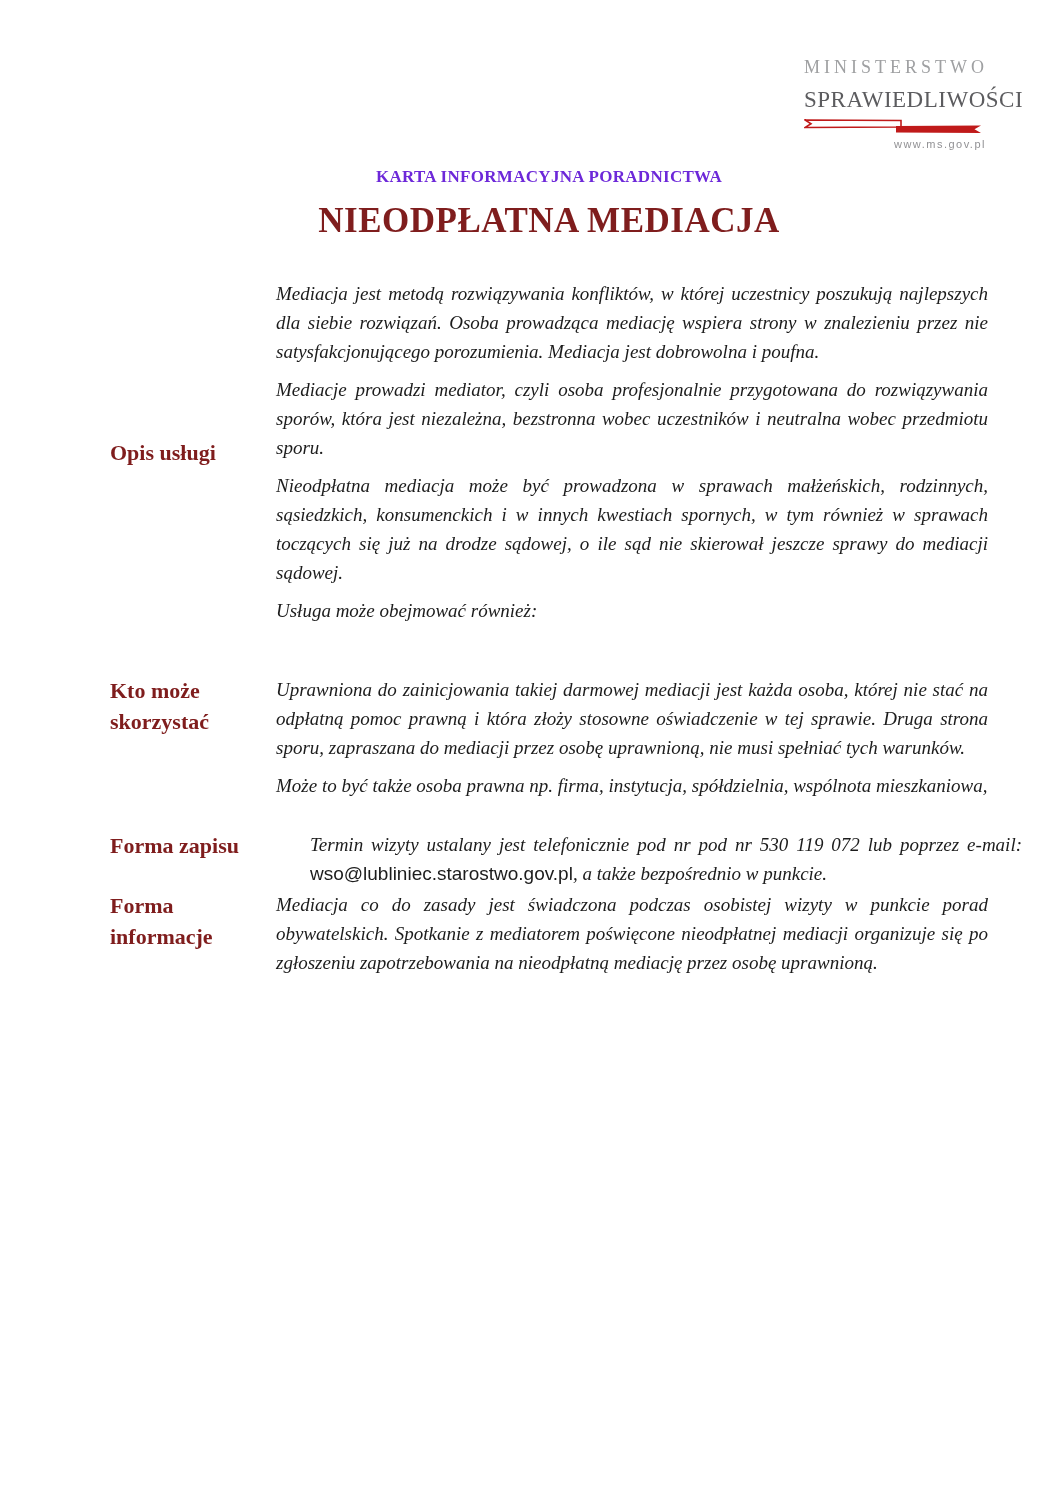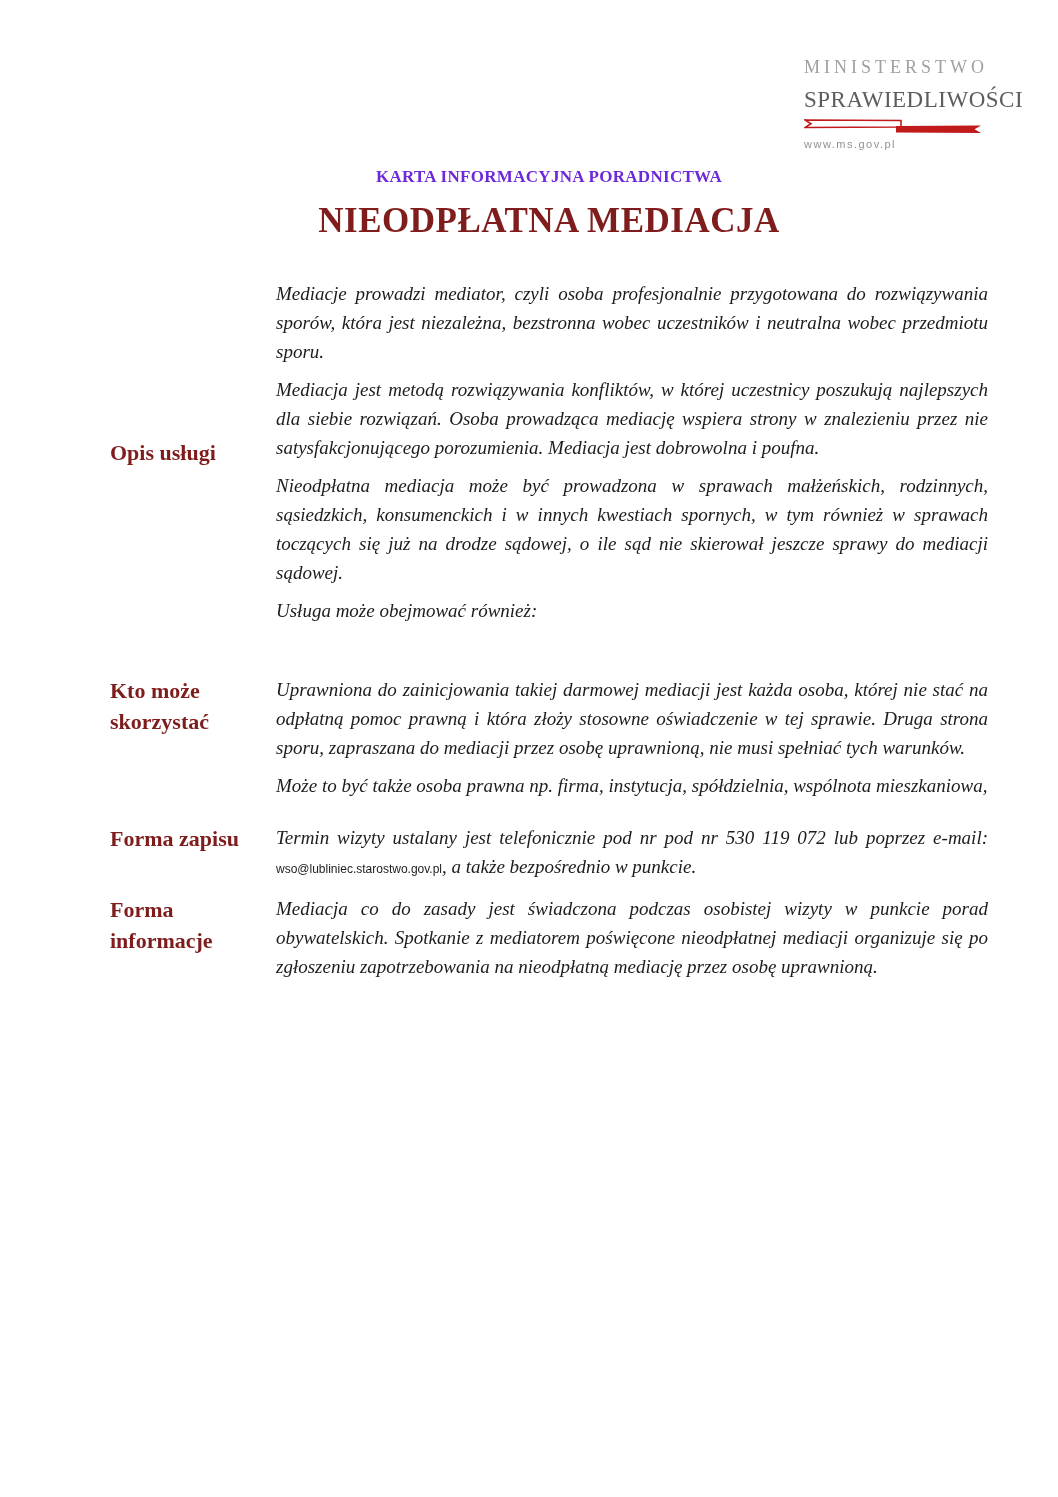--- a/index.html
+++ b/index.html
@@ -14,21 +14,21 @@
     font-family: "Liberation Serif", serif;
     color: #1c1c1c;
   }
 
   
   .logo {
     position: absolute;
     top: 57px;
     right: 72px;
     width: 182px;
-    text-align: left;
+    text-align: right;
   }
   .logo-line1 {
     font-family: "Liberation Serif", serif;
     font-size: 18px;
     letter-spacing: 4px;
     color: #9fa0a2;
     white-space: nowrap;
   }
   .logo-line2 {
     font-family: "Liberation Serif", serif;
@@ -67,22 +67,22 @@
 
   
   .sections { margin-top: 38px; }
   .section-row {
     display: grid;
     grid-template-columns: 166px 712px;
     align-items: start;
   }
   .section-row.v-center { align-items: center; }
   .sec1 { margin-bottom: 50px; }
-  .sec2 { margin-bottom: 23px; }
-  .sec3 { margin-bottom: 10px; }
+  .sec2 { margin-bottom: 30px; }
+  .sec3 { margin-bottom: 2px; gap: 34px; }
 
   .section-label {
     font-size: 22px;
     line-height: 31px;
     font-weight: bold;
     color: #7f1d1d;
     padding-right: 10px;
   }
 
   .section-body p {
@@ -113,21 +113,21 @@
     position: absolute;
     left: 8px;
     top: 0;
     font-style: normal;
     color: #000000;
   }
 
   .email-plain {
     font-family: "Liberation Sans", sans-serif;
     font-style: normal;
-    font-size: 12px;
+    font-size: 19px;
   }
 </style>
 </head>
 <body>
 
 <div class="page">
 
   <div class="logo">
     <div class="logo-line1">MINISTERSTWO</div>
     <div class="logo-line2">SPRAWIEDLIWOŚCI</div>
@@ -139,22 +139,22 @@
   </div>
 
   <div class="kicker">KARTA INFORMACYJNA PORADNICTWA</div>
   <h1 class="doc-title">NIEODPŁATNA MEDIACJA</h1>
 
   <main class="sections">
 
     <section class="section-row v-center sec1">
       <div class="section-label">Opis usługi</div>
       <div class="section-body">
+        <p>Mediacja jest metodą rozwiązywania konfliktów, w której uczestnicy poszukują najlepszych dla siebie rozwiązań. Osoba prowadząca mediację wspiera strony w znalezieniu przez nie satysfakcjonującego porozumienia. Mediacja jest dobrowolna i poufna.</p>
         <p>Mediacje prowadzi mediator, czyli osoba profesjonalnie przygotowana do rozwiązywania sporów, która jest niezależna, bezstronna wobec uczestników i neutralna wobec przedmiotu sporu.</p>
-        <p>Mediacja jest metodą rozwiązywania konfliktów, w której uczestnicy poszukują najlepszych dla siebie rozwiązań. Osoba prowadząca mediację wspiera strony w znalezieniu przez nie satysfakcjonującego porozumienia. Mediacja jest dobrowolna i poufna.</p>
         <p>Nieodpłatna mediacja może być prowadzona w sprawach małżeńskich, rodzinnych, sąsiedzkich, konsumenckich i w innych kwestiach spornych, w tym również w sprawach toczących się już na drodze sądowej, o ile sąd nie skierował jeszcze sprawy do mediacji sądowej.</p>
         <p class="tight">Usługa może obejmować również:</p>
       </div>
     </section>
 
     <section class="section-row sec2">
       <div class="section-label">Kto może skorzystać</div>
       <div class="section-body">
         <p>Uprawniona do zainicjowania takiej darmowej mediacji jest każda osoba, której nie stać na odpłatną pomoc prawną i która złoży stosowne oświadczenie w tej sprawie. Druga strona sporu, zapraszana do mediacji przez osobę uprawnioną, nie musi spełniać tych warunków.</p>
         <p>Może to być także osoba prawna np.  firma, instytucja, spółdzielnia, wspólnota mieszkaniowa,</p>

